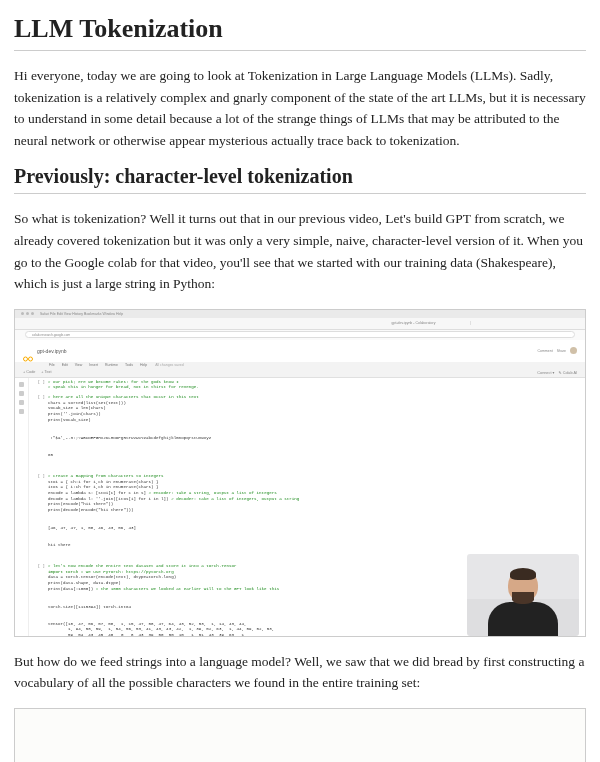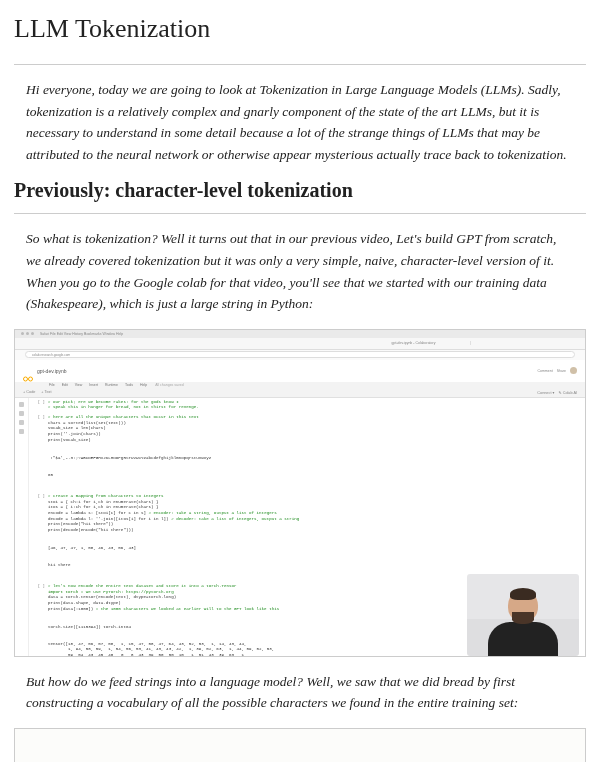--- a/index.html
+++ b/index.html
@@ -5,38 +5,37 @@
     * { margin: 0; padding: 0; box-sizing: border-box; }
     body {
       font-family: Georgia, 'Times New Roman', serif;
       color: #222;
       background: #fff;
       width: 600px;
       padding: 14px;
     }
     h1 {
       font-size: 26px;
-      font-weight: 400;
+      font-weight: 700;
       margin-bottom: 8px;
-      padding-bottom: 20px;
+      padding-bottom: 6px;
       border-bottom: 1px solid #ccc;
     }
     h2 {
       font-size: 20px;
       font-weight: 700;
       margin-bottom: 8px;
-      padding-bottom: 11px;
+      padding-bottom: 5px;
       border-bottom: 1px solid #ccc;
     }
     p {
       font-size: 13.5px;
       line-height: 1.6;
-      margin: 14px 12px;
+      margin: 14px 0;
       color: #222;
-      font-style: italic;
     }
     .screenshot-container {
       border: 1px solid #ccc;
       background: #f3f3f3;
       width: 100%;
       aspect-ratio: 570/327;
       margin: 6px 0;
       position: relative;
       overflow: hidden;
       font-family: -apple-system, Arial, sans-serif;

